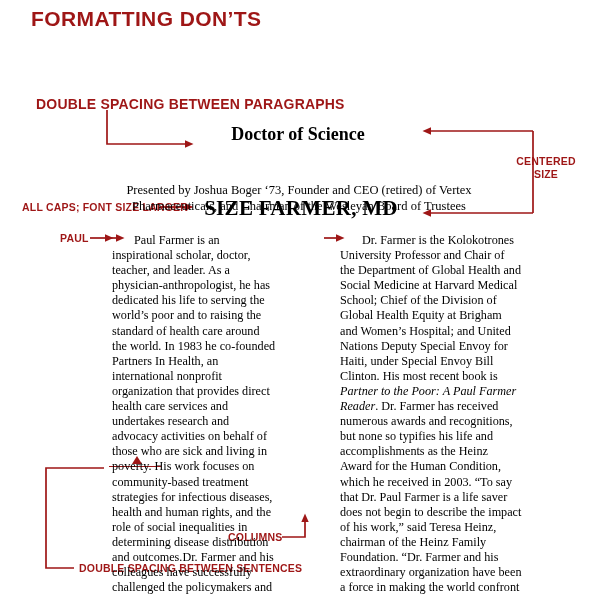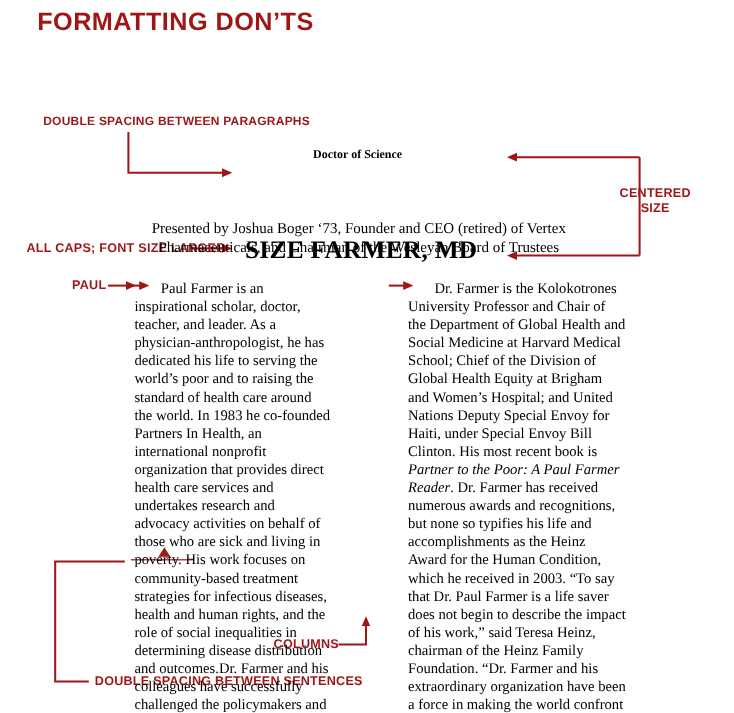--- a/index.html
+++ b/index.html
@@ -29,21 +29,21 @@
   #slide-title {
     left: 31px;
     top: 7px;
     font-size: 21px;
     letter-spacing: 0.4px;
   }
 
   #anno-double-para {
     left: 36px;
     top: 96px;
-    font-size: 10px;
+    font-size: 14px;
   }
   #anno-allcaps {
     left: 22px;
     top: 201px;
     font-size: 10.5px;
   }
   #anno-tabs {
     left: 60px;
     top: 232px;
     font-size: 10.5px;
@@ -71,21 +71,21 @@
   
   .doc-head {
     position: absolute;
     text-align: center;
     font-family: "Liberation Serif", "DejaVu Serif", serif;
   }
   #doc-degree {
     left: 176px;
     top: 124px;
     width: 244px;
-    font-size: 10px;
+    font-size: 18px;
     font-weight: bold;
   }
   #doc-presented {
     left: 88px;
     top: 152px;
     width: 422px;
     font-size: 12.5px;
     line-height: 16px;
     margin-top: 30px;
   }

